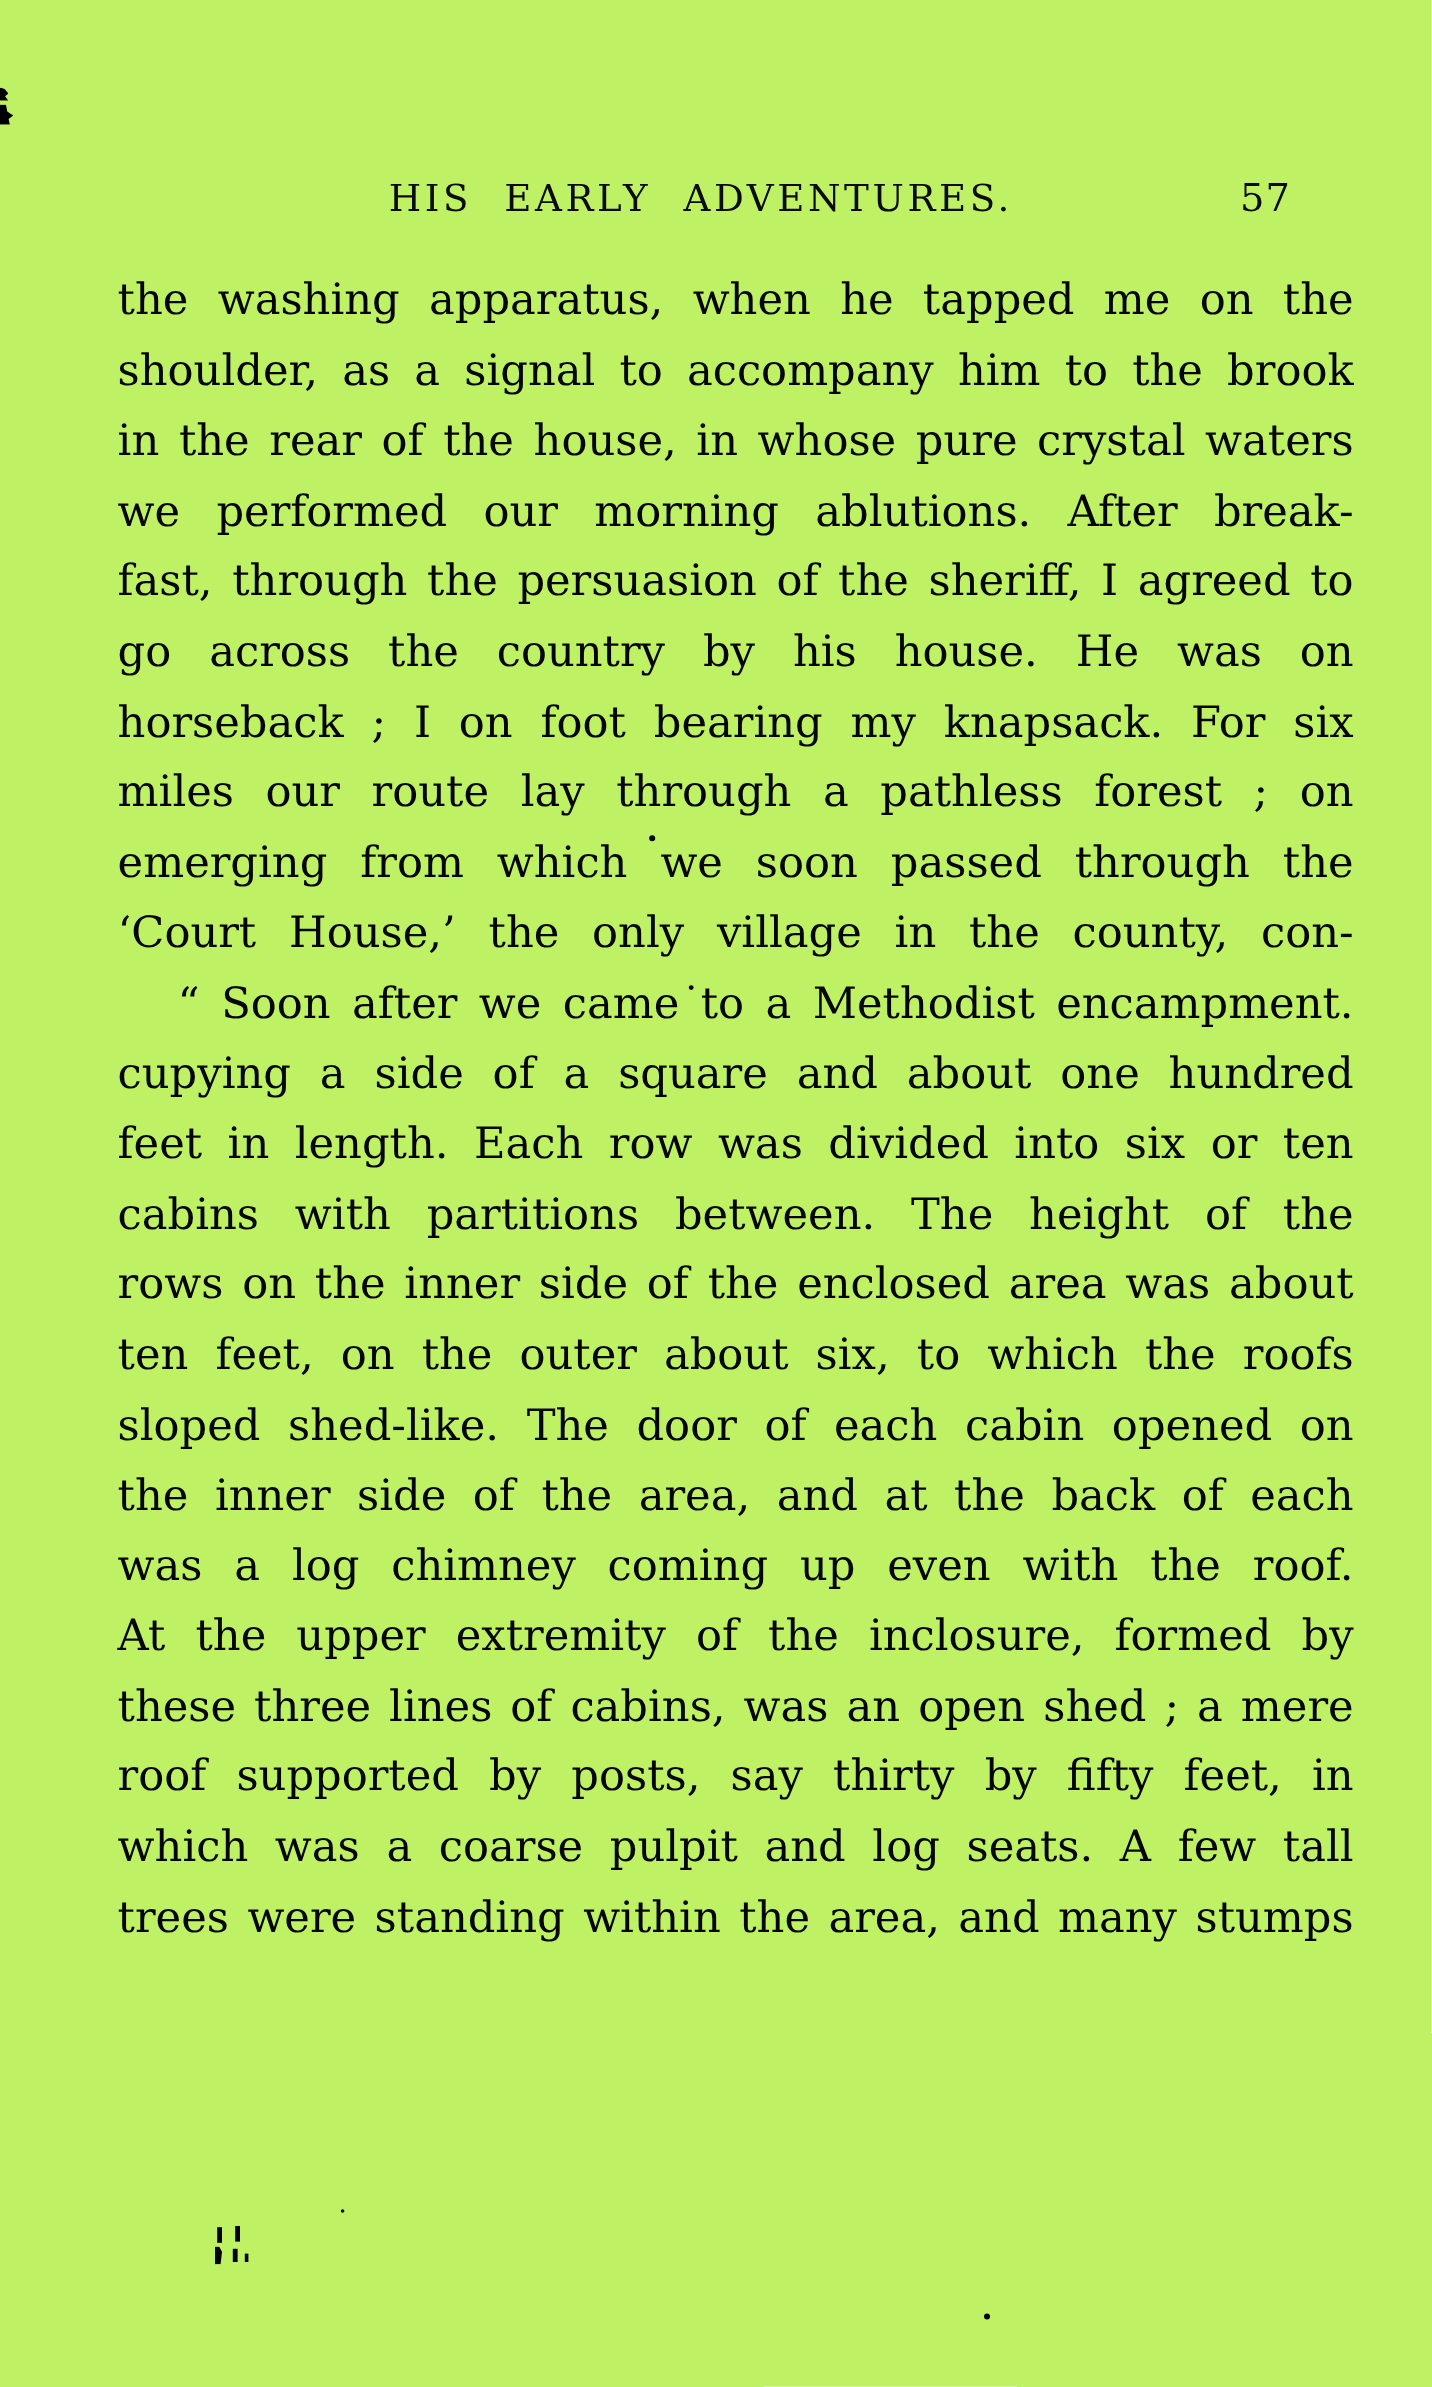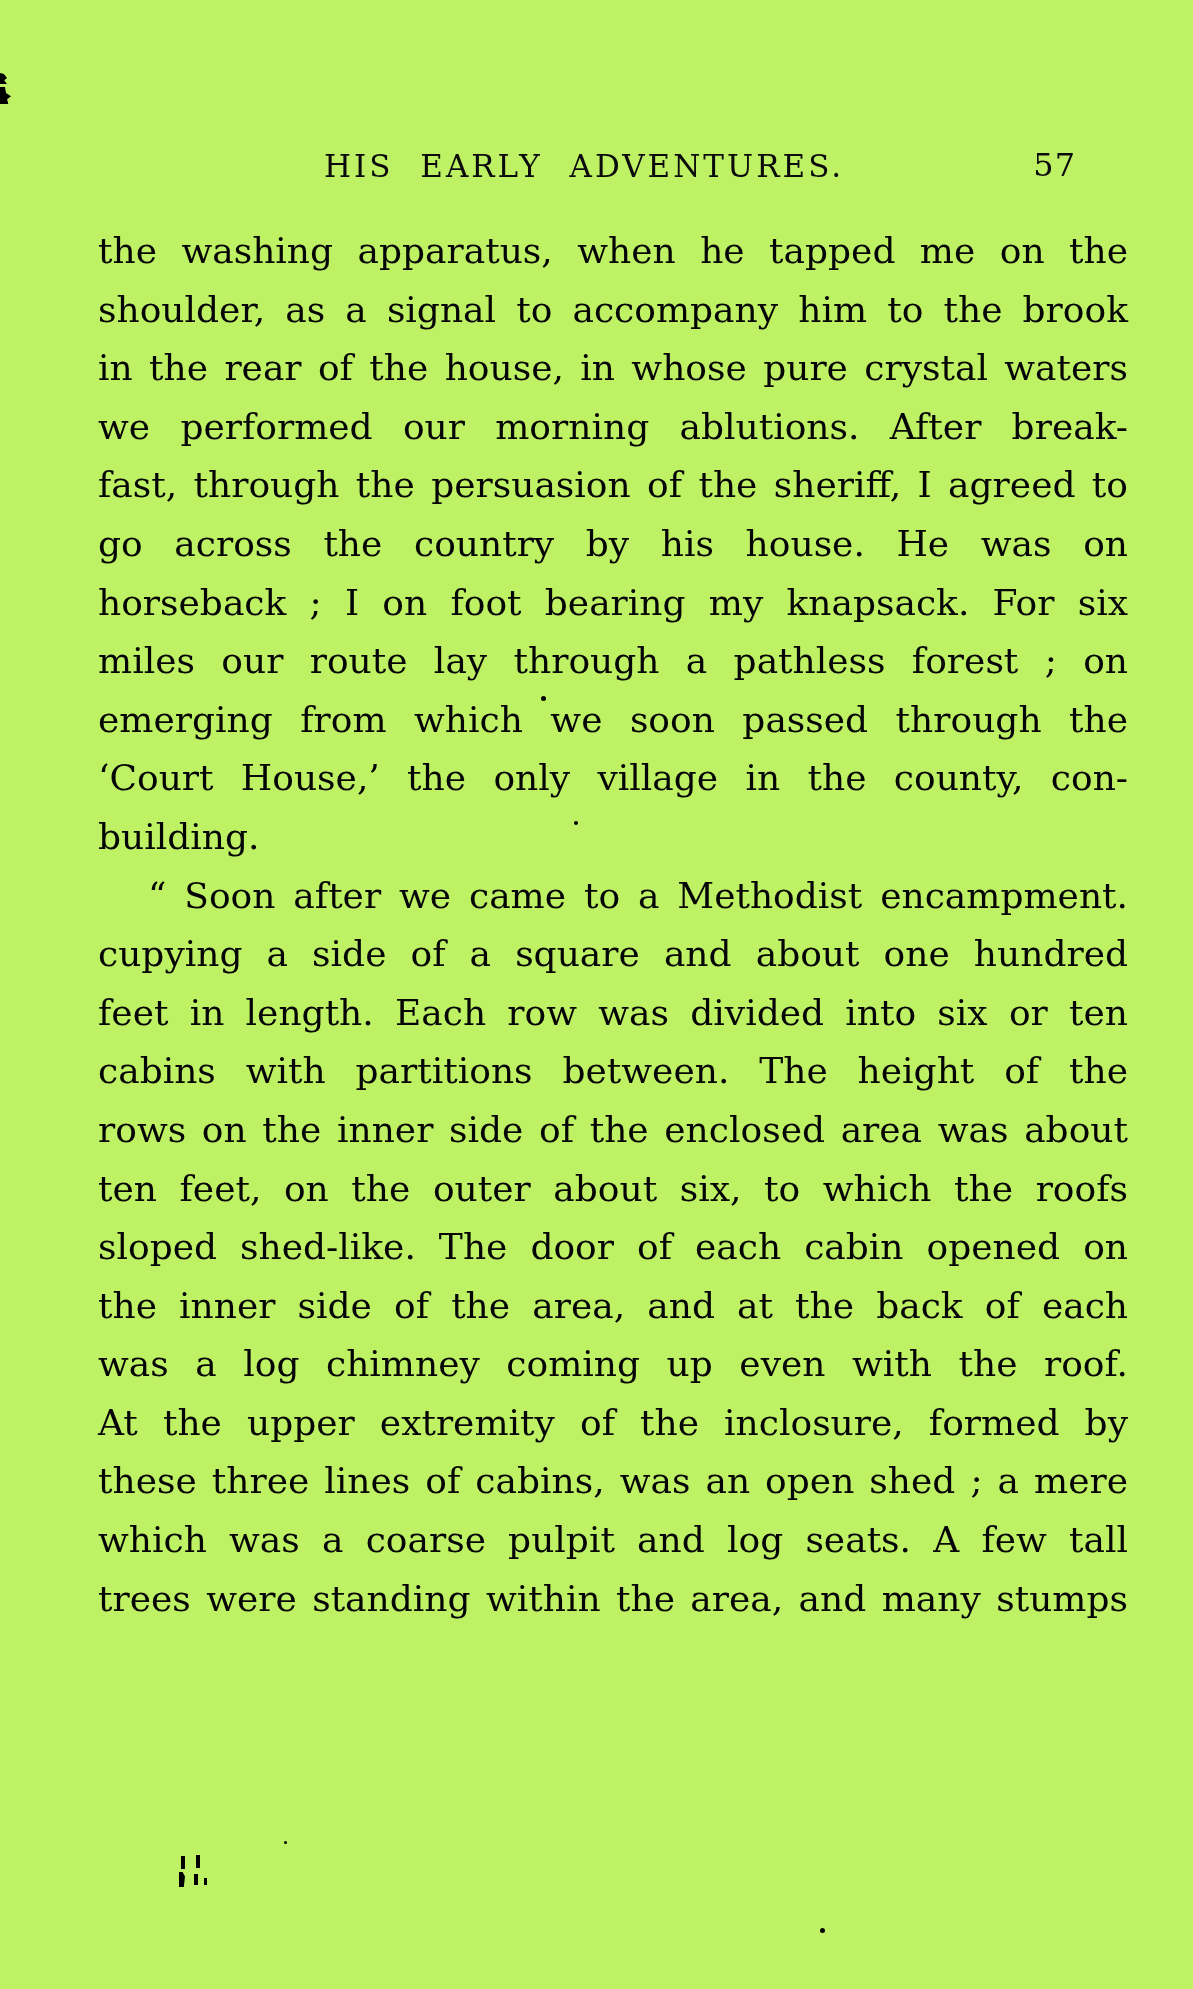--- a/index.html
+++ b/index.html
@@ -97,32 +97,32 @@
       <div class="tline">the washing apparatus, when he tapped me on the</div>
       <div class="tline">shoulder, as a signal to accompany him to the brook</div>
       <div class="tline">in the rear of the house, in whose pure crystal waters</div>
       <div class="tline">we performed our morning ablutions.  After break-</div>
       <div class="tline">fast, through the persuasion of the sheriff, I agreed to</div>
       <div class="tline">go across the country by his house.  He was on</div>
       <div class="tline">horseback ; I on foot bearing my knapsack.  For six</div>
       <div class="tline">miles our route lay through a pathless forest ; on</div>
       <div class="tline">emerging from which we soon passed through the</div>
       <div class="tline">‘Court House,’ the only village in the county, con-</div>
-      <div class="tline no-just-last">building.</div>
       <div class="tline indent">“ Soon after we came to a Methodist encampment.</div>
       <div class="tline">cupying a side of a square and about one hundred</div>
       <div class="tline">feet in length.  Each row was divided into six or ten</div>
       <div class="tline">cabins with partitions between.  The height of the</div>
       <div class="tline">rows on the inner side of the enclosed area was about</div>
       <div class="tline">ten feet, on the outer about six, to which the roofs</div>
       <div class="tline">sloped shed-like.  The door of each cabin opened on</div>
       <div class="tline">the inner side of the area, and at the back of each</div>
       <div class="tline">was a log chimney coming up even with the roof.</div>
       <div class="tline">At the upper extremity of the inclosure, formed by</div>
       <div class="tline">these three lines of cabins, was an open shed ; a mere</div>
+      <div class="tline">roof supported by posts, say thirty by fifty feet, in</div>
       <div class="tline">which was a coarse pulpit and log seats.  A few tall</div>
       <div class="tline">trees were standing within the area, and many stumps</div>
     </div>
 
   <div class="artifact edge-mark-top"></div>
   <div class="artifact edge-mark-bottom"></div>
   <div class="artifact dot dot-a"></div>
   <div class="artifact dot dot-b"></div>
   <div class="artifact dot dot-c"></div>
   <div class="artifact dot dot-d"></div>

